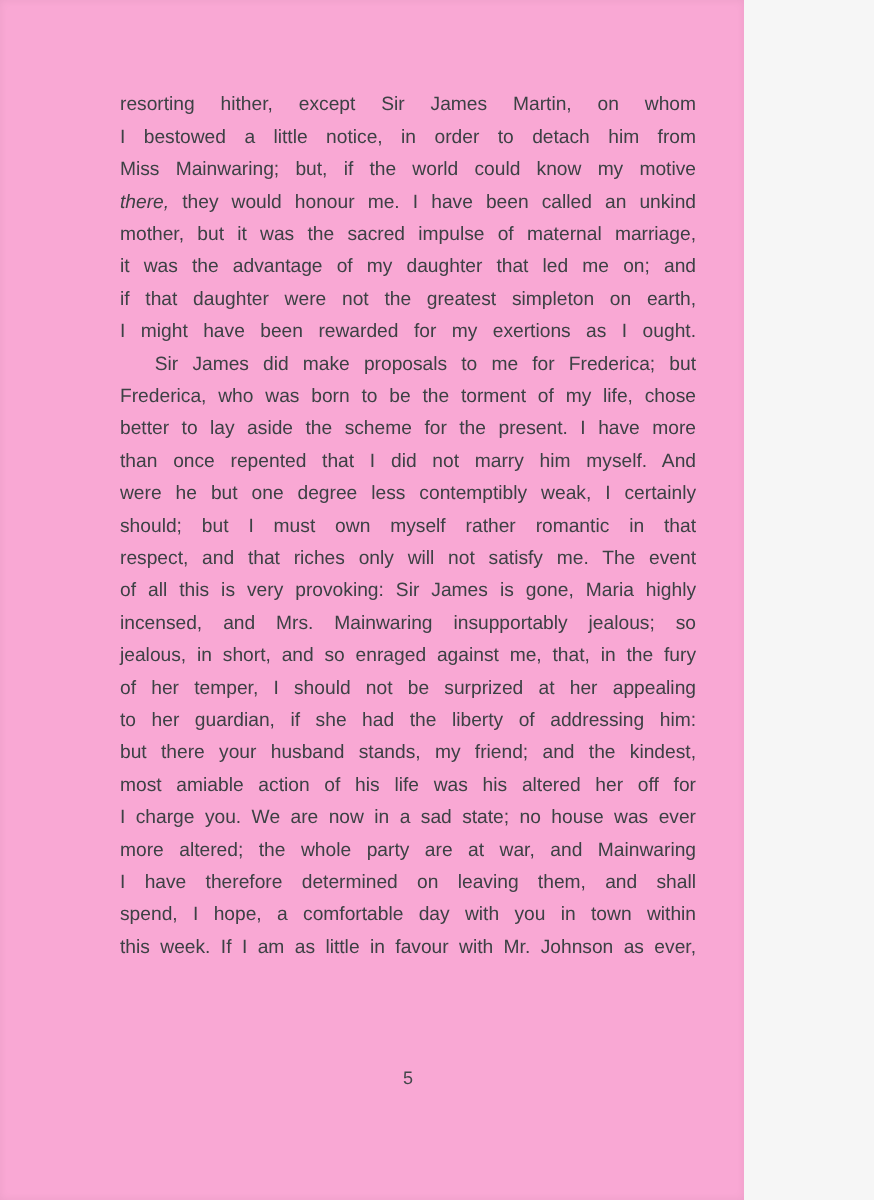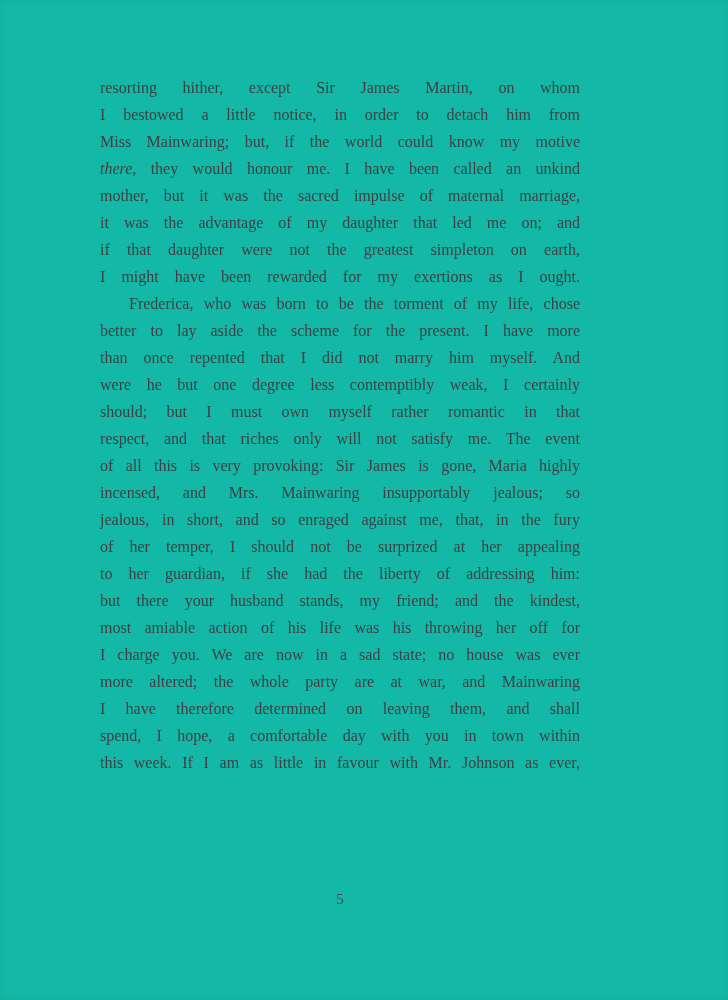--- a/index.html
+++ b/index.html
@@ -6,25 +6,25 @@
     margin: 0;
     padding: 0;
     width: 728px;
     height: 1000px;
     background: #f6f6f6;
     overflow: hidden;
   }
   .page {
     position: absolute;
     inset: 0;
-    width: 728px;
+    width: 620px;
     height: 1000px;
-    background: #14b8a6;
+    background: #f9a8d4;
     box-shadow: inset 0 0 7px rgba(0,0,0,0.06);
-    font-family: Liberation Serif, serif;
+    font-family: Liberation Sans, sans-serif;
   }
   .text-block {
     position: absolute;
     left: 100px;
     top: 74px;
     width: 480px;
     color: #3d4145;
     font-size: 16px;
     line-height: 27px;
   }
@@ -58,33 +58,34 @@
         <div class="line">resorting hither, except Sir James Martin, on whom</div>
         <div class="line">I bestowed a little notice, in order to detach him from</div>
         <div class="line">Miss Mainwaring; but, if the world could know my motive</div>
         <div class="line"><i>there,</i> they would honour me. I have been called an unkind</div>
         <div class="line">mother, but it was the sacred impulse of maternal marriage,</div>
         <div class="line">it was the advantage of my daughter that led me on; and</div>
         <div class="line">if that daughter were not the greatest simpleton on earth,</div>
         <div class="line">I might have been rewarded for my exertions as I ought.</div>
       </div>
       <div class="paragraph indent">
+        <div class="line">Sir James did make proposals to me for Frederica; but</div>
         <div class="line">Frederica, who was born to be the torment of my life, chose</div>
         <div class="line">better to lay aside the scheme for the present. I have more</div>
         <div class="line">than once repented that I did not marry him myself. And</div>
         <div class="line">were he but one degree less contemptibly weak, I certainly</div>
         <div class="line">should; but I must own myself rather romantic in that</div>
         <div class="line">respect, and that riches only will not satisfy me. The event</div>
         <div class="line">of all this is very provoking: Sir James is gone, Maria highly</div>
         <div class="line">incensed, and Mrs. Mainwaring insupportably jealous; so</div>
         <div class="line">jealous, in short, and so enraged against me, that, in the fury</div>
         <div class="line">of her temper, I should not be surprized at her appealing</div>
         <div class="line">to her guardian, if she had the liberty of addressing him:</div>
         <div class="line">but there your husband stands, my friend; and the kindest,</div>
-        <div class="line">most amiable action of his life was his throwing her off for</div>
+        <div class="line">most amiable action of his life was his altered her off for</div>
         <div class="line">I charge you. We are now in a sad state; no house was ever</div>
         <div class="line">more altered; the whole party are at war, and Mainwaring</div>
         <div class="line">I have therefore determined on leaving them, and shall</div>
         <div class="line">spend, I hope, a comfortable day with you in town within</div>
         <div class="line">this week. If I am as little in favour with Mr. Johnson as ever,</div>
       </div>
     </div>
   <div class="folio">5</div>
 </div>
 

